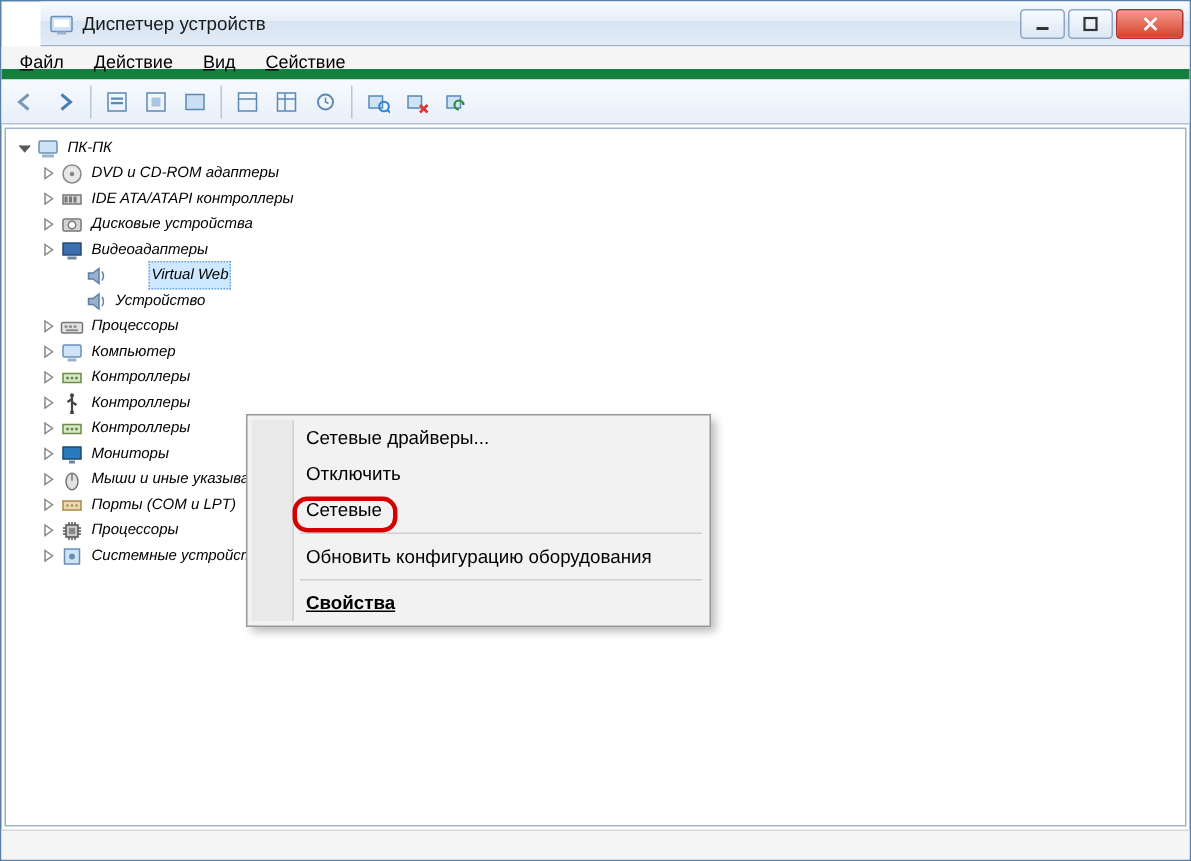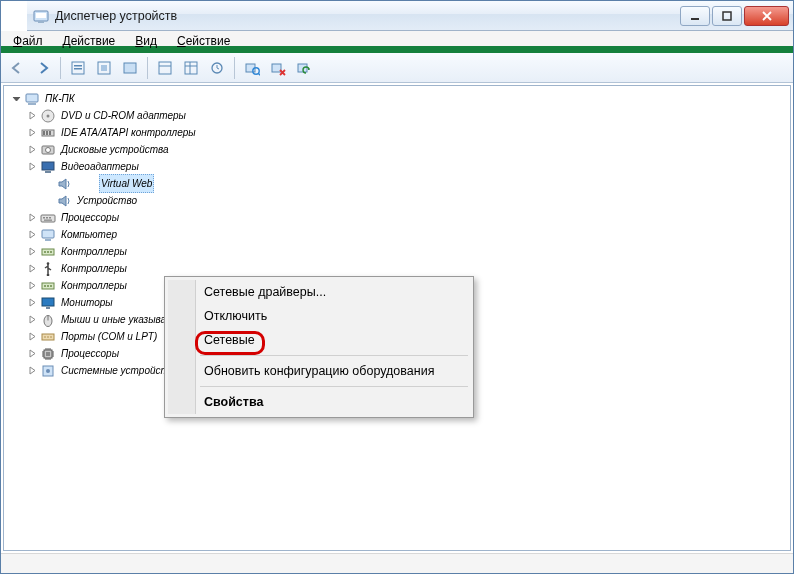--- a/index.html
+++ b/index.html
@@ -29,21 +29,21 @@
   .expander { width:16px; height:16px; display:flex; align-items:center; justify-content:center; cursor:default;}
   .expander svg { display:block;}
   .nicon { width:16px; height:16px; margin:0 3px 0 0; display:flex; align-items:center; justify-content:center;}
   .label { padding:0 2px;}
   .label.selected { background:#cde8ff; border:1px dotted #6ea3d8; padding:0 1px;margin-left:24px;}
   
   .ctx { position:absolute; left:160px; top:190px; width:310px; background:#f2f2f2; border:1px solid #999; box-shadow:3px 3px 6px rgba(0,0,0,.28); padding:3px; }
   .ctx-gutter { position:absolute; left:3px; top:3px; bottom:3px; width:28px; background:#e9e9e9; border-right:1px solid #d0d0d0;}
   .ctx-item { position:relative; height:24px; display:flex; align-items:center; padding-left:36px; font-size:12.5px;}
   .ctx-sep { height:1px; background:#d0d0d0; margin:3px 2px 3px 32px;}
-  .ctx-item.default { font-weight:bold; }
+  .ctx-item.default { font-weight:bold;text-decoration:underline; }
   .ctx-highlight { position:absolute; border:3px solid #d40000; border-radius:10px; pointer-events:none;}
   
   .statusbar-slot { height:20px; border-top:1px solid #d8d8d8; background:#f5f5f5;}
   
   body { background:#eef2f6; }
 </style>
 </head>
 <body>
 
 <div class="window">

